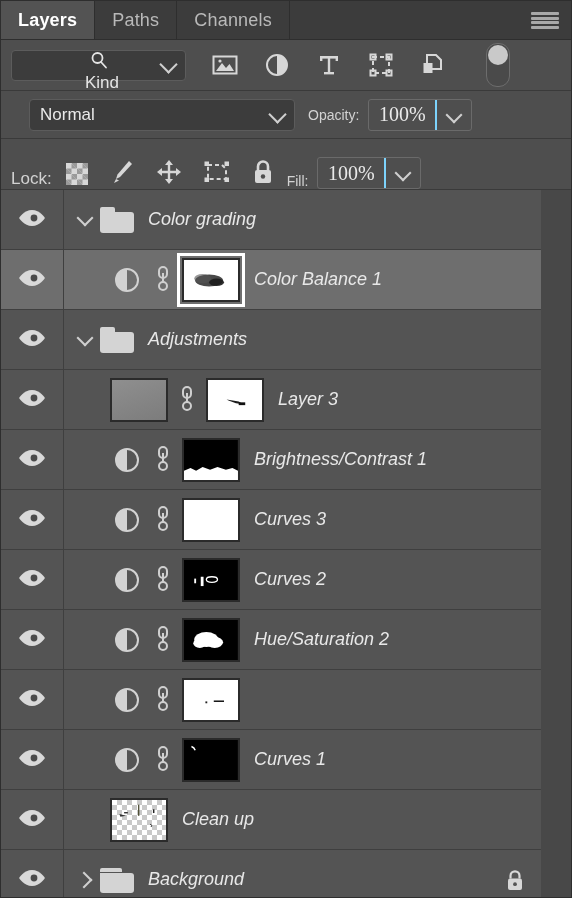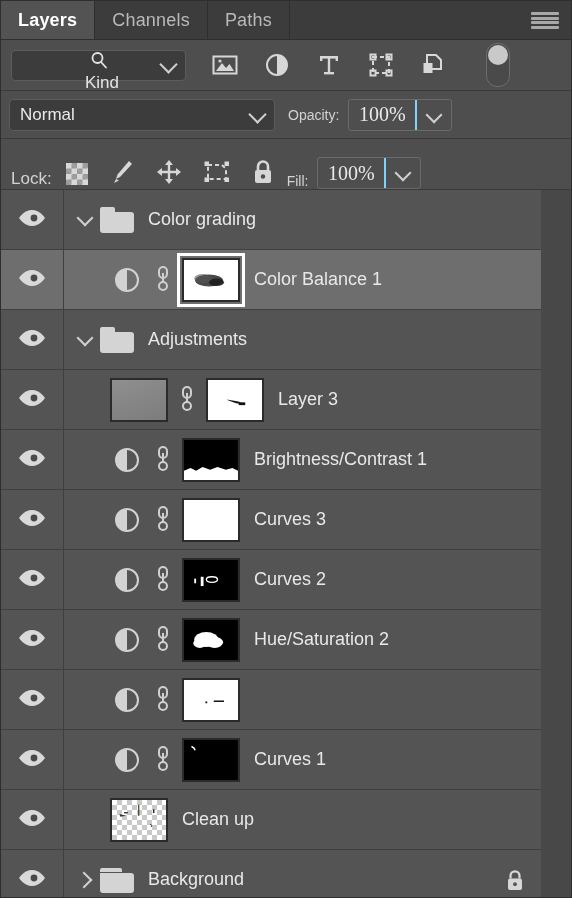--- a/index.html
+++ b/index.html
@@ -138,21 +138,21 @@
     background: #c9c9c9;
   }
 
   
   .blendrow {
     height: 48px;
     background: #4e4e4e;
     border-bottom: 1px solid #3a3a3a;
     display: flex;
     align-items: center;
-    padding: 0 8px;
+    padding: 0 28px;
     box-sizing: border-box;
   }
   .blend-select {
     width: 266px;
     height: 32px;
     background: #3c3c3c;
     border: 1px solid #5c5c5c;
     border-radius: 4px;
     display: flex;
     align-items: center;
@@ -253,20 +253,21 @@
     align-items: center;
     justify-content: center;
     border-right: 1px solid #3f3f3f;
   }
   .body {
     flex: 1;
     display: flex;
     align-items: center;
     padding-left: 8px;
     position: relative;
+    font-style: italic;
   }
   .disclose {
     width: 26px;
     display: flex;
     align-items: center;
     justify-content: center;
     flex: 0 0 26px;
   }
   .chev {
     width: 10px;
@@ -379,24 +380,24 @@
 </head>
 <body>
 
 <div class="panel">
 
   <div class="tabbar">
     <div class="tab active">
       <span>Layers</span>
     </div>
     <div class="tab">
+      <span>Paths</span>
+    </div>
+    <div class="tab">
       <span>Channels</span>
-    </div>
-    <div class="tab">
-      <span>Paths</span>
     </div>
     <div class="tab tabfill"></div>
     <div class="menu-icon">
       <i></i>
         <i></i>
         <i></i>
         <i></i>
     </div>
   </div>
 

